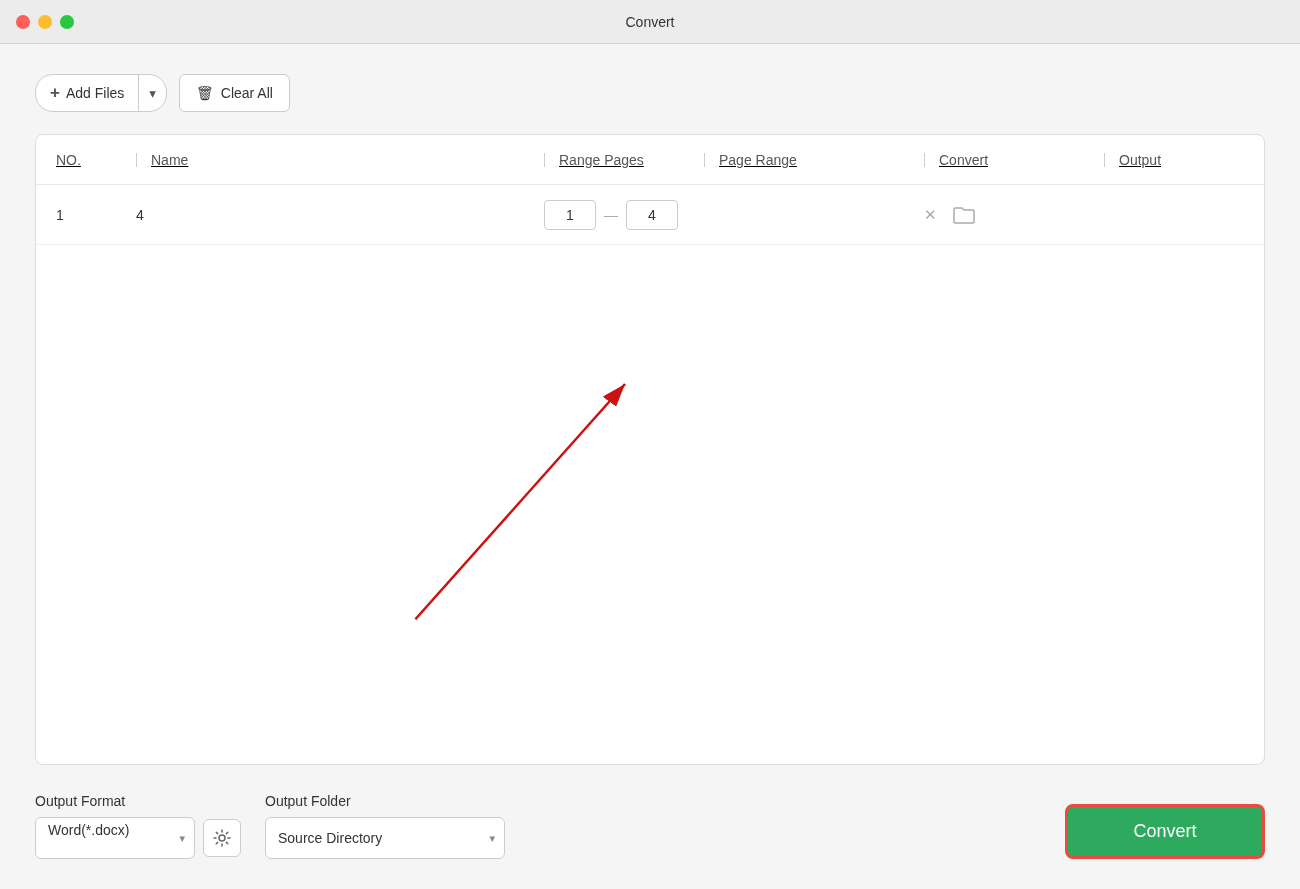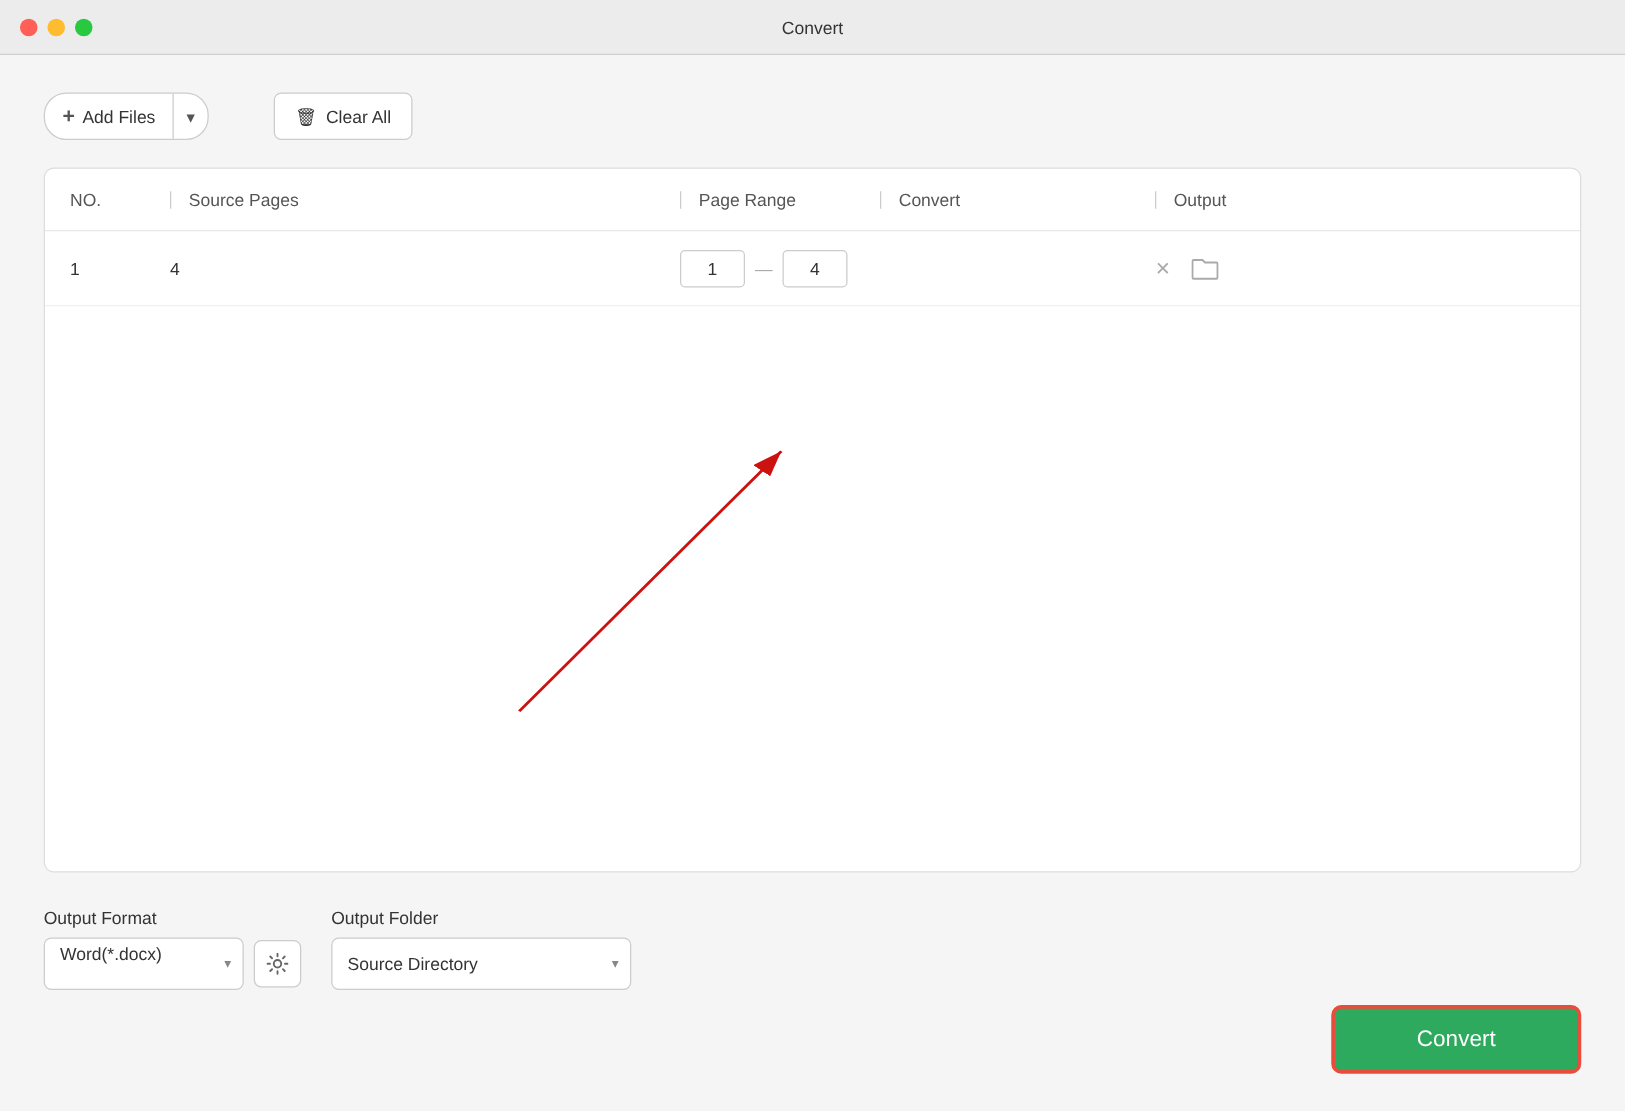--- a/index.html
+++ b/index.html
@@ -117,40 +117,40 @@
       align-items: center;
       gap: 7px;
       padding: 0 16px;
       height: 38px;
       border: 1.5px solid #ccc;
       border-radius: 6px;
       background: white;
       font-size: 14px;
       color: #333;
       cursor: pointer;
-      margin-left: 40px;
     }
 
     
     .table-container {
       flex: 1;
       border: 1.5px solid #ddd;
       border-radius: 8px;
       background: white;
       overflow: hidden;
       margin-bottom: 28px;
     }
 
     .table-header {
       display: grid;
       grid-template-columns: 80px 1fr 160px 220px 180px 140px;
       padding: 0 20px;
       height: 50px;
       border-bottom: 1.5px solid #e8e8e8;
       align-items: center;
+      text-decoration: underline;
     }
 
     .table-header-cell {
       font-size: 14px;
       color: #555;
       font-weight: 500;
       display: flex;
       align-items: center;
       gap: 6px;
     }
@@ -226,23 +226,22 @@
       top: 0;
       left: 0;
       width: 100%;
       height: 100%;
       pointer-events: none;
     }
 
     
     .bottom-bar {
       display: flex;
-      align-items: flex-start;
-      gap: 12px;
-      flex-direction: column;
+      align-items: center;
+      gap: 0;
     }
 
     .output-section {
       display: flex;
       gap: 24px;
       flex: 1;
     }
 
     .output-group {
       display: flex;
@@ -371,21 +370,25 @@
   </div>
 
   <div class="table-container">
 
     <div class="table-header">
       <div class="table-header-cell">
         <span>NO.</span>
       </div>
       <div class="table-header-cell">
         <span class="col-divider"></span>
-        <span>Source Pages</span>
+        <span>Name</span>
+      </div>
+      <div class="table-header-cell">
+        <span class="col-divider"></span>
+        <span>Range Pages</span>
       </div>
       <div class="table-header-cell">
         <span class="col-divider"></span>
         <span>Page Range</span>
       </div>
       <div class="table-header-cell">
         <span class="col-divider"></span>
         <span>Convert</span>
       </div>
       <div class="table-header-cell">

